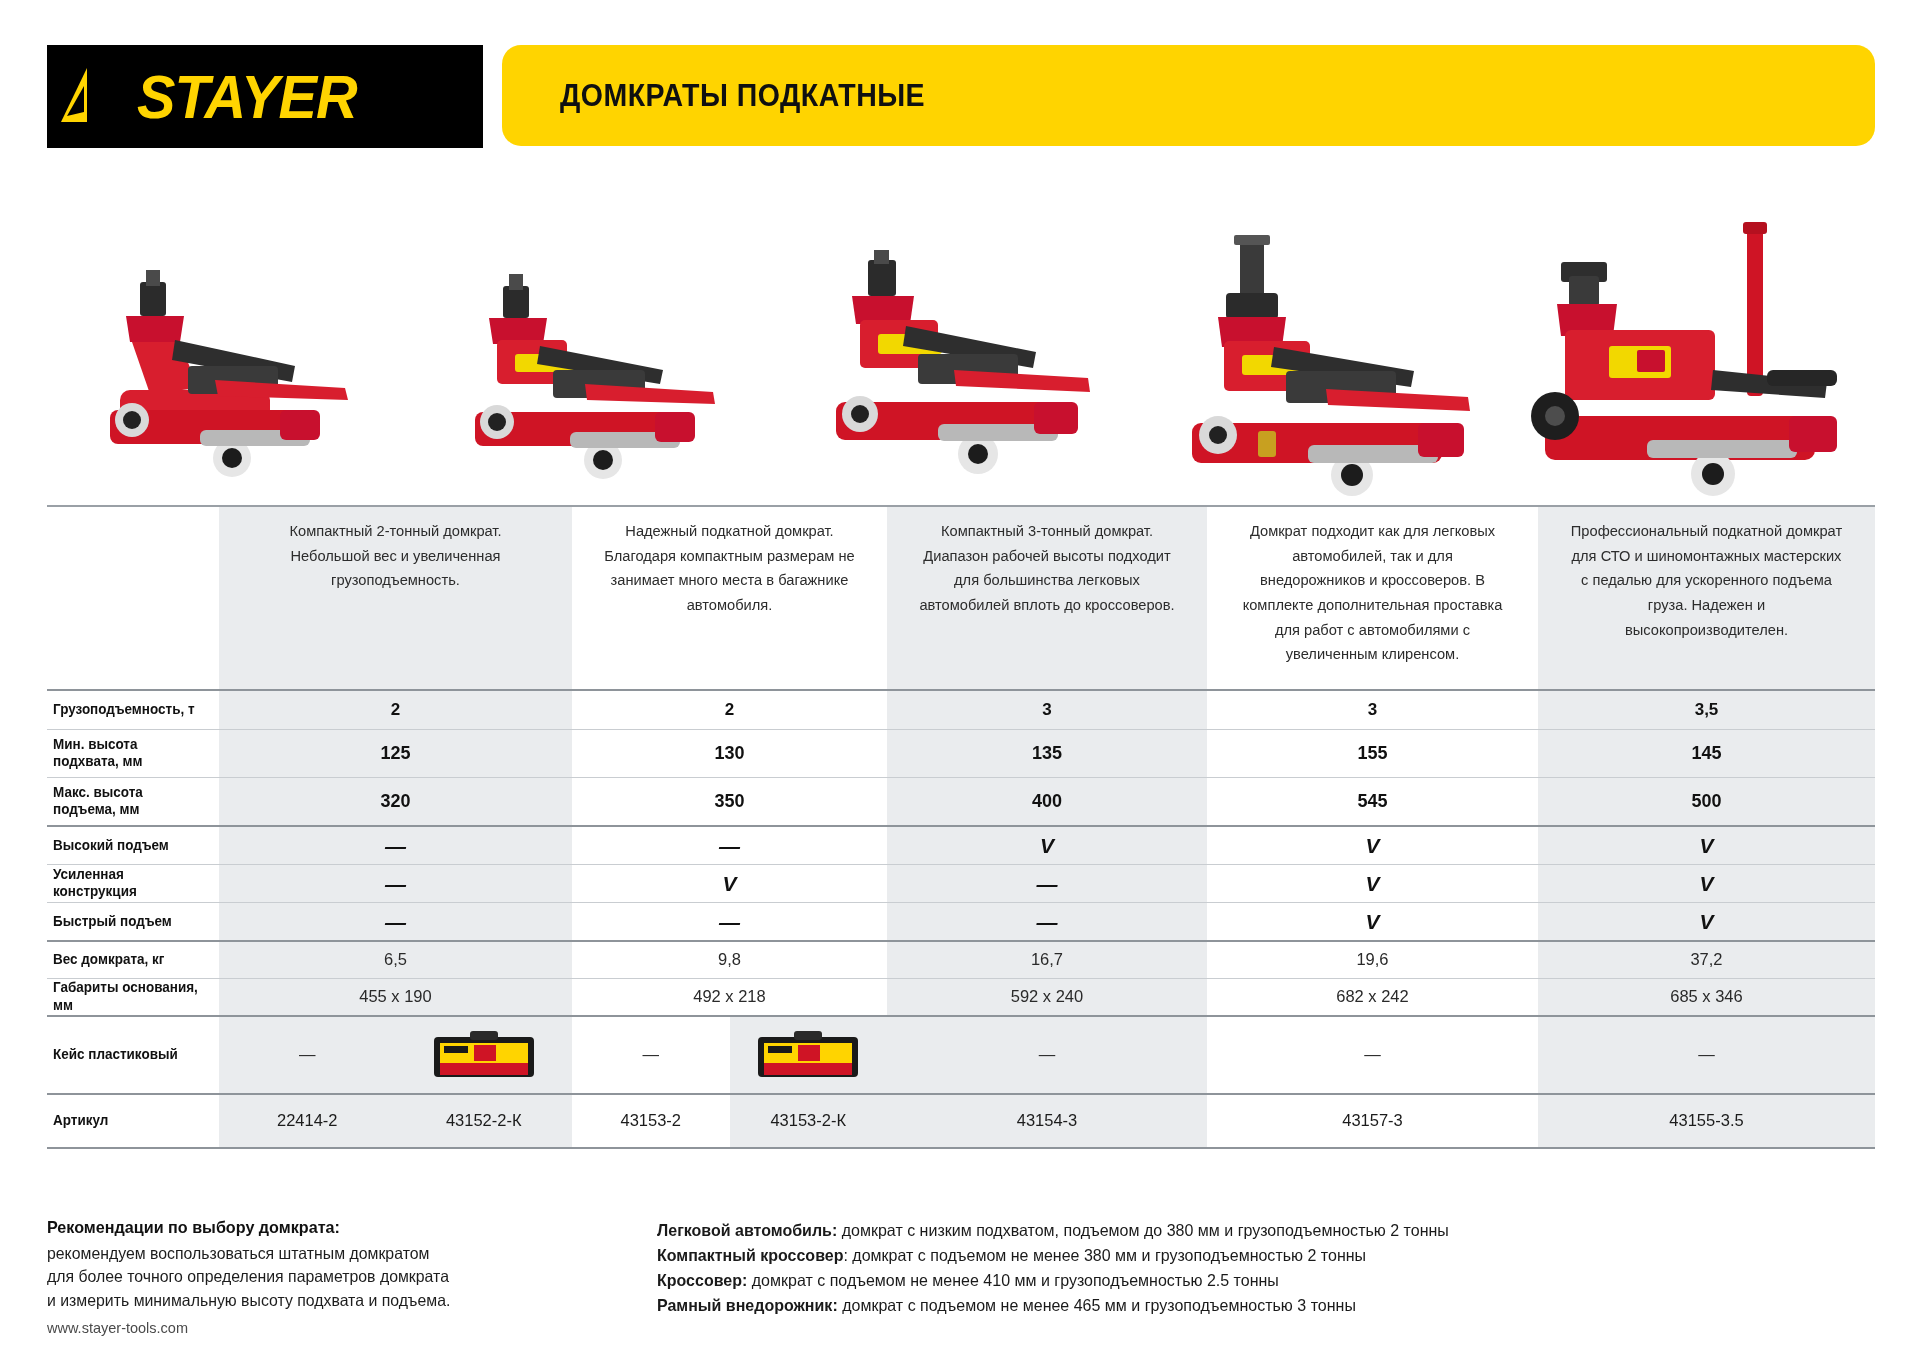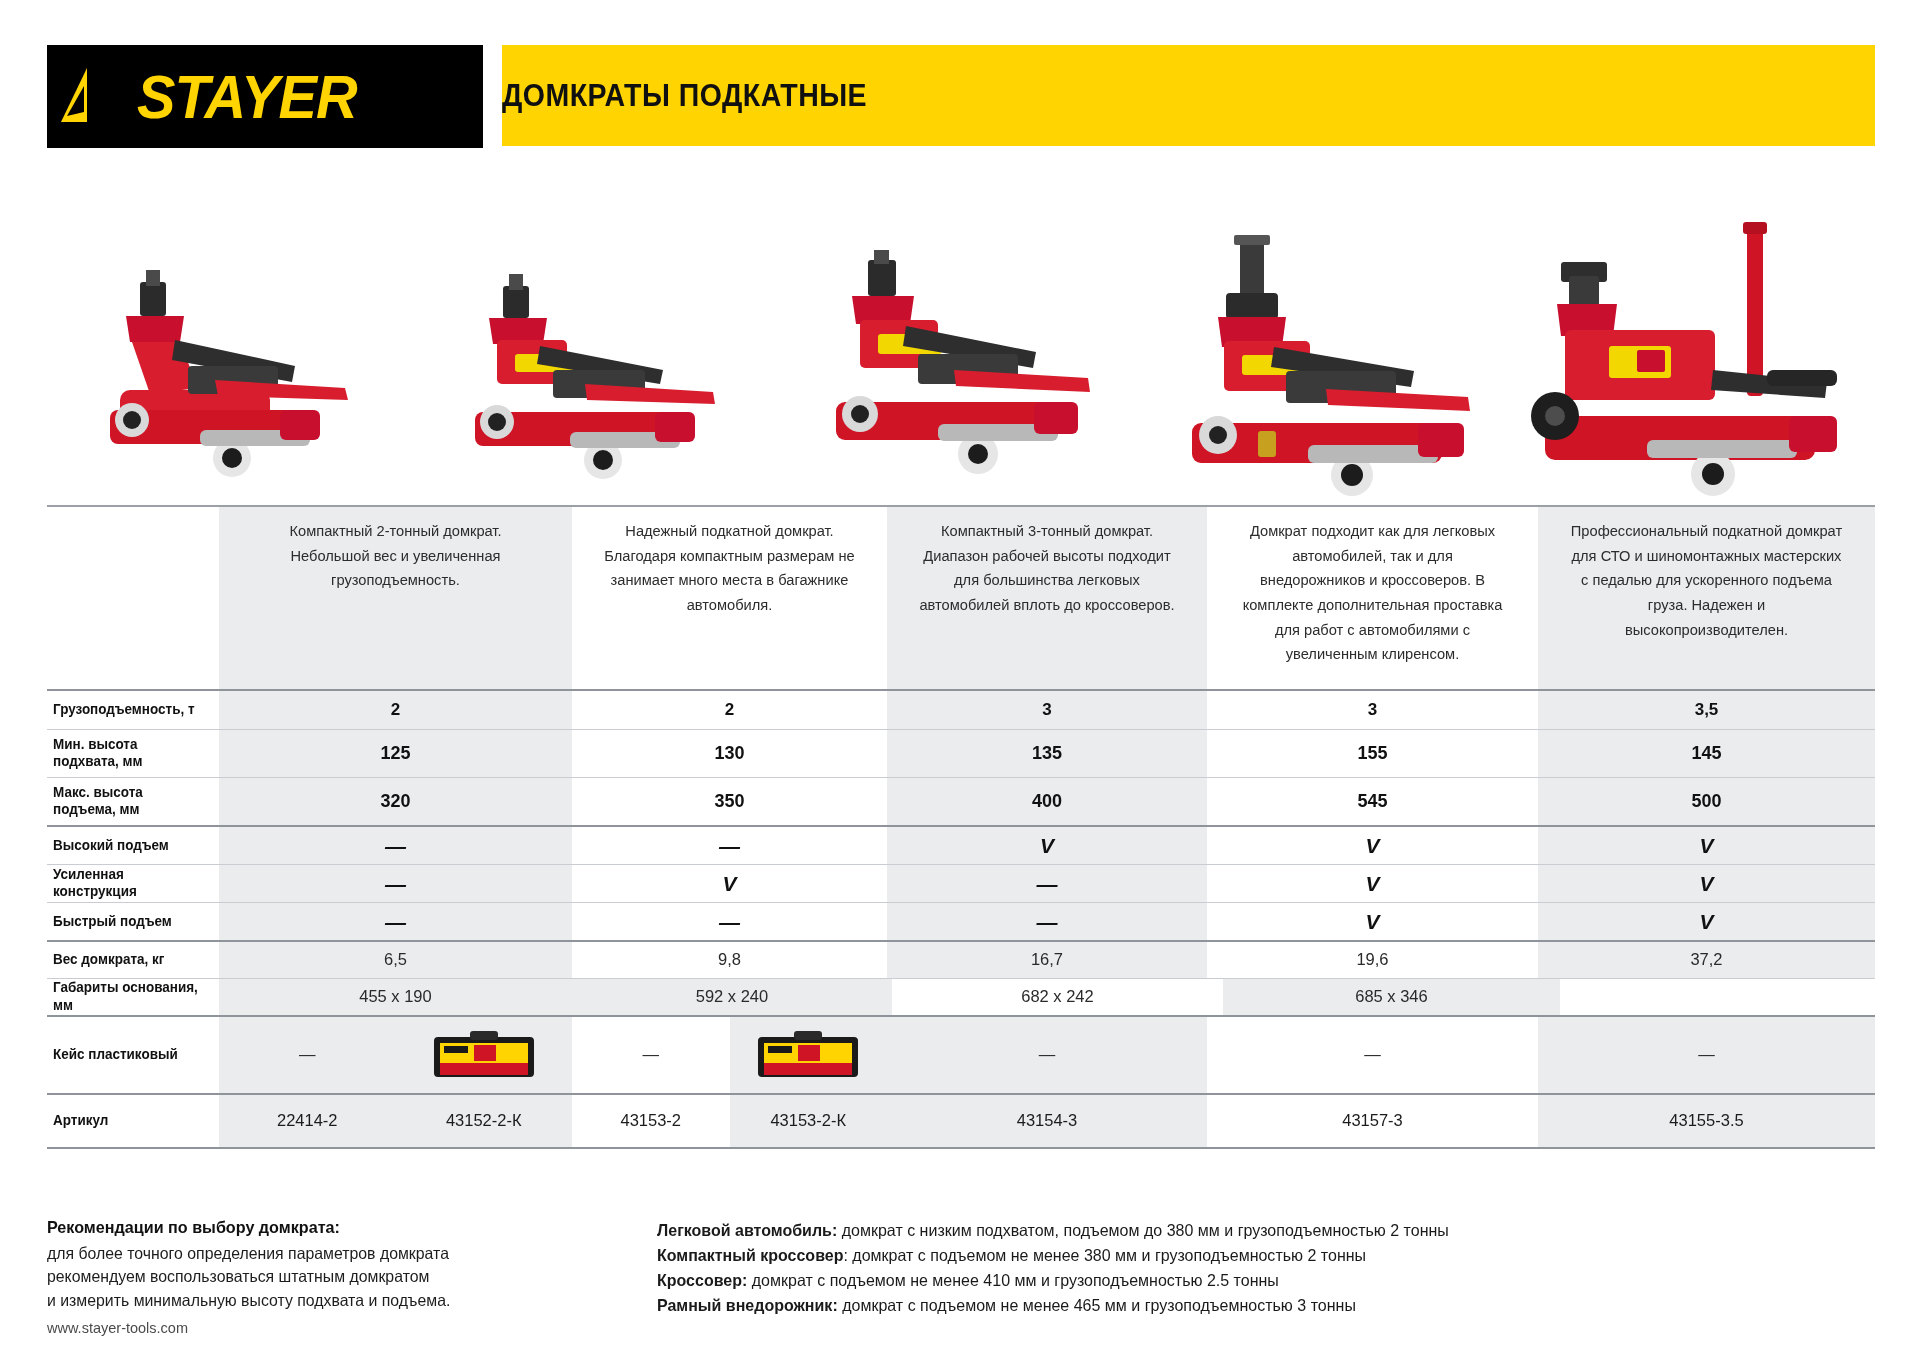--- a/index.html
+++ b/index.html
@@ -17,21 +17,21 @@
   .logo-box{width:436px;height:103px;background:#000;display:flex;align-items:center;padding-left:10px;box-sizing:border-box;}
   .logo-mark{width:74px;height:62px;position:relative;flex:none;margin-right:6px;}
   .logo-mark svg{display:block;}
   .logo-word{
     font-family:"Liberation Sans", sans-serif;
     font-weight:bold;font-style:italic;
     font-size:62px;letter-spacing:-1px;
     color:#FFD400;line-height:1;
     transform:scaleX(0.93);transform-origin:left center;
   }
-  .title-box{flex:1;background:#FFD400;display:flex;align-items:center;box-sizing:border-box;margin-left:19px;}
+  .title-box{flex:1;background:#FFD400;display:flex;align-items:center;padding-left:58px;box-sizing:border-box;margin-left:19px;border-radius:19px;}
   .title-text{
     font-weight:bold;font-size:31px;color:#101010;
     letter-spacing:0.5px;transform:scaleX(0.92);transform-origin:left center;
   }
 
   
   .products{position:absolute;left:47px;top:170px;width:1828px;height:330px;display:flex;}
   .prod{flex:1;position:relative;display:flex;align-items:flex-end;justify-content:center;}
   .prod svg{display:block;}
 
@@ -402,20 +402,21 @@
       </div>
     </div>
     <div class="sep"></div>
 
     <div class="row plain-row">
       <div class="label">
           <span>Габариты основания, мм</span>
         </div>
       <div class="cells">
         <div class="cell c1 shade">455 x 190</div>
+        <div class="cell c2 white">492 x 218</div>
         <div class="cell c3 shade">592 x 240</div>
         <div class="cell c4 white">682 x 242</div>
         <div class="cell c5 shade">685 x 346</div>
       </div>
     </div>
     <div class="sep-strong"></div>
 
     <div class="row case-row">
       <div class="label">
           <span>Кейс пластиковый</span>
@@ -480,22 +481,22 @@
         <div class="cell c5 shade">43155-3.5</div>
       </div>
     </div>
     <div class="sep-strong"></div>
   </div>
 
   <div class="footer">
     <div class="foot-cols">
       <div class="foot-left">
         <div class="foot-h"><span>Рекомендации по выбору домкрата:</span></div>
+        <div class="foot-l"><span>рекомендуем воспользоваться штатным домкратом</span></div>
         <div class="foot-l"><span>для более точного определения параметров домкрата</span></div>
-        <div class="foot-l"><span>рекомендуем воспользоваться штатным домкратом</span></div>
         <div class="foot-l"><span>и измерить минимальную высоту подхвата и подъема.</span></div>
       </div>
       <div class="foot-right">
         <div class="rec-line"><span><b>Легковой автомобиль:</b><em style="font-style:normal"> домкрат с низким подхватом, подъемом до 380 мм и грузоподъемностью 2 тонны</em></span></div>
         <div class="rec-line"><span><b>Компактный кроссовер</b><em style="font-style:normal">: домкрат с подъемом не менее 380 мм и грузоподъемностью 2 тонны</em></span></div>
         <div class="rec-line"><span><b>Кроссовер:</b><em style="font-style:normal"> домкрат с подъемом не менее 410 мм и грузоподъемностью 2.5 тонны</em></span></div>
         <div class="rec-line"><span><b>Рамный внедорожник:</b><em style="font-style:normal"> домкрат с подъемом не менее 465 мм и грузоподъемностью 3 тонны</em></span></div>
       </div>
     </div>
   </div>

